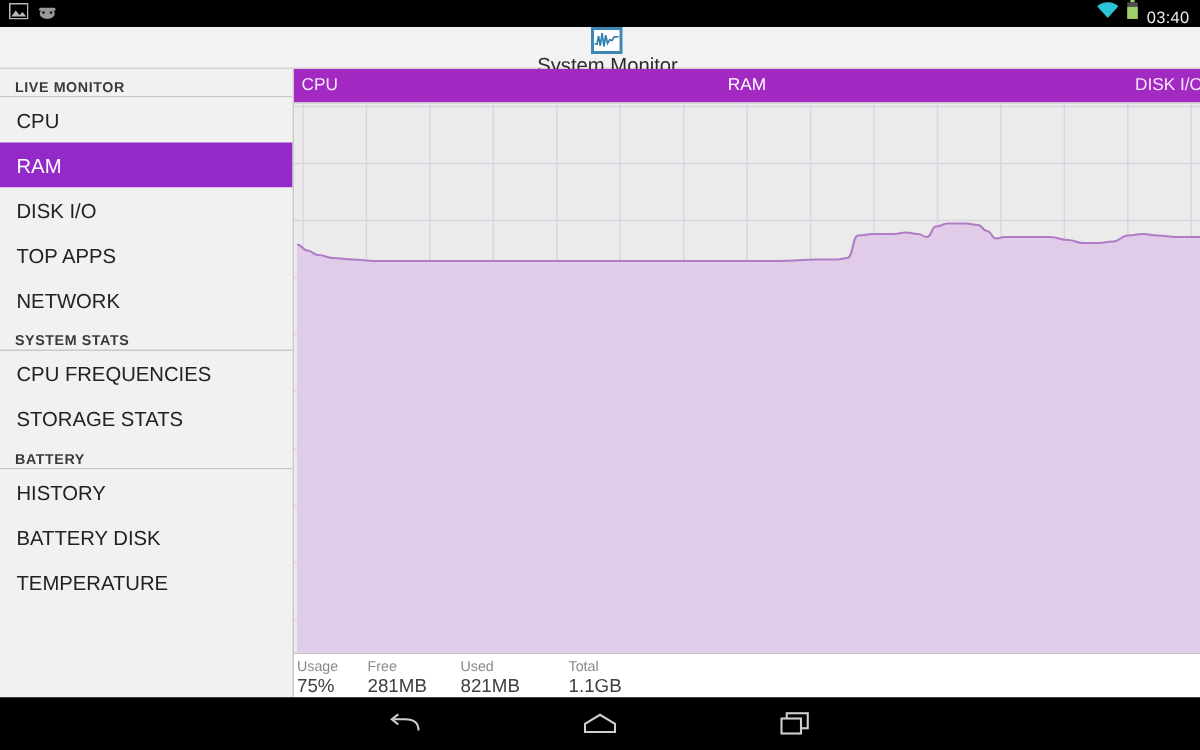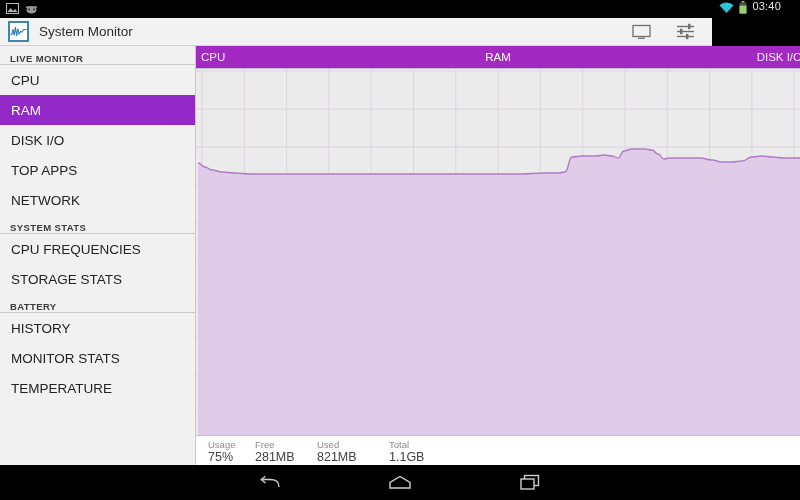--- a/index.html
+++ b/index.html
@@ -12,29 +12,29 @@
 
   #app { position:relative; width:800px; height:500px; }
 
   
   .statusbar {
     position:absolute; left:0; top:0; width:800px; height:18px;
     background:#000; color:#cfcfcf;
     display:flex; align-items:center;
   }
   .sb-left { display:flex; align-items:center; gap:6px; padding-left:6px; }
-  .sb-right { margin-left:auto; display:flex; align-items:flex-start; gap:5px; padding-right:19px; }
+  .sb-right { margin-left:auto; display:flex; align-items:flex-end; gap:5px; padding-right:7px; }
   .sb-time { font-size:11px; color:#e8e8e8; letter-spacing:.2px; }
 
   
   .actionbar {
-    position:absolute; left:0; top:18px; width:712px; height:28px;
+    position:absolute; left:0; top:18px; width:800px; height:28px;
     background:#f2f2f2;
     border-bottom:1px solid #d3d3d3;
-    display:flex; align-items:center;
+    display:flex; align-items:center;flex-direction:column;
   }
   .app-icon {
     width:21px; height:21px; margin-left:8px;
     background:#ffffff; border:2px solid #3d87b5;
     display:flex; align-items:center; justify-content:center;
   }
   .app-title { margin-left:10px; font-size:13.5px; color:#2b2b2b; }
   .ab-actions { margin-left:auto; display:flex; align-items:center; gap:22px; padding-right:16px; }
   .ab-btn { width:22px; height:22px; display:flex; align-items:center; justify-content:center; cursor:pointer; }
 
@@ -199,21 +199,21 @@
     </div>
     <div class="nav-item">
       <span>STORAGE STATS</span>
     </div>
 
     <div class="section-head">BATTERY</div>
     <div class="nav-item">
       <span>HISTORY</span>
     </div>
     <div class="nav-item">
-      <span>MONITOR STATS</span>
+      <span>BATTERY DISK</span>
     </div>
     <div class="nav-item">
       <span>TEMPERATURE</span>
     </div>
   </div>
 
   <div class="content">
 
     <div class="tabbar">
       <div class="tab tab-prev">CPU</div>
@@ -250,21 +250,21 @@
             <line x1="0" y1="268.0" x2="604" y2="268.0" stroke="#dcd4e0" stroke-width="1"></line>
             <line x1="0" y1="306.0" x2="604" y2="306.0" stroke="#dcd4e0" stroke-width="1"></line>
             <line x1="0" y1="344.0" x2="604" y2="344.0" stroke="#dcd4e0" stroke-width="1"></line>
           </g>
         <path id="area-path" fill="#e0cce8" stroke="none" d="M 2.0 94.0 C 5.5 94.0, 5.5 98.0, 9.0 98.0 C 12.5 98.0, 12.5 101.0, 16.0 101.0 C 21.0 101.0, 21.0 103.0, 26.0 103.0 C 32.5 103.0, 32.5 104.0, 39.0 104.0 C 46.5 104.0, 46.5 105.0, 54.0 105.0 C 69.0 105.0, 69.0 105.0, 84.0 105.0 C 104.0 105.0, 104.0 105.0, 124.0 105.0 C 144.0 105.0, 144.0 105.0, 164.0 105.0 C 184.0 105.0, 184.0 105.0, 204.0 105.0 C 224.0 105.0, 224.0 105.0, 244.0 105.0 C 264.0 105.0, 264.0 105.0, 284.0 105.0 C 304.0 105.0, 304.0 105.0, 324.0 105.0 C 336.5 105.0, 336.5 104.0, 349.0 104.0 C 355.5 104.0, 355.5 104.0, 362.0 104.0 C 365.5 104.0, 365.5 103.0, 369.0 103.0 C 372.5 103.0, 372.5 88.0, 376.0 88.0 C 381.0 88.0, 381.0 87.0, 386.0 87.0 C 393.0 87.0, 393.0 87.0, 400.0 87.0 C 404.0 87.0, 404.0 86.0, 408.0 86.0 C 412.0 86.0, 412.0 87.0, 416.0 87.0 C 419.0 87.0, 419.0 89.0, 422.0 89.0 C 425.0 89.0, 425.0 82.0, 428.0 82.0 C 432.0 82.0, 432.0 80.0, 436.0 80.0 C 442.0 80.0, 442.0 80.0, 448.0 80.0 C 452.0 80.0, 452.0 81.0, 456.0 81.0 C 459.0 81.0, 459.0 85.0, 462.0 85.0 C 465.0 85.0, 465.0 90.0, 468.0 90.0 C 471.0 90.0, 471.0 89.0, 474.0 89.0 C 481.0 89.0, 481.0 89.0, 488.0 89.0 C 496.0 89.0, 496.0 89.0, 504.0 89.0 C 510.0 89.0, 510.0 91.0, 516.0 91.0 C 521.0 91.0, 521.0 93.0, 526.0 93.0 C 531.0 93.0, 531.0 93.0, 536.0 93.0 C 541.0 93.0, 541.0 92.0, 546.0 92.0 C 551.0 92.0, 551.0 88.0, 556.0 88.0 C 561.0 88.0, 561.0 87.0, 566.0 87.0 C 571.0 87.0, 571.0 88.0, 576.0 88.0 C 582.0 88.0, 582.0 89.0, 588.0 89.0 C 596.0 89.0, 596.0 89.0, 604.0 89.0 L 604.0 367 L 2.0 367 Z"></path>
         <path id="line-path" fill="none" stroke="#b07cc6" stroke-width="1.4" d="M 2.0 94.0 C 5.5 94.0, 5.5 98.0, 9.0 98.0 C 12.5 98.0, 12.5 101.0, 16.0 101.0 C 21.0 101.0, 21.0 103.0, 26.0 103.0 C 32.5 103.0, 32.5 104.0, 39.0 104.0 C 46.5 104.0, 46.5 105.0, 54.0 105.0 C 69.0 105.0, 69.0 105.0, 84.0 105.0 C 104.0 105.0, 104.0 105.0, 124.0 105.0 C 144.0 105.0, 144.0 105.0, 164.0 105.0 C 184.0 105.0, 184.0 105.0, 204.0 105.0 C 224.0 105.0, 224.0 105.0, 244.0 105.0 C 264.0 105.0, 264.0 105.0, 284.0 105.0 C 304.0 105.0, 304.0 105.0, 324.0 105.0 C 336.5 105.0, 336.5 104.0, 349.0 104.0 C 355.5 104.0, 355.5 104.0, 362.0 104.0 C 365.5 104.0, 365.5 103.0, 369.0 103.0 C 372.5 103.0, 372.5 88.0, 376.0 88.0 C 381.0 88.0, 381.0 87.0, 386.0 87.0 C 393.0 87.0, 393.0 87.0, 400.0 87.0 C 404.0 87.0, 404.0 86.0, 408.0 86.0 C 412.0 86.0, 412.0 87.0, 416.0 87.0 C 419.0 87.0, 419.0 89.0, 422.0 89.0 C 425.0 89.0, 425.0 82.0, 428.0 82.0 C 432.0 82.0, 432.0 80.0, 436.0 80.0 C 442.0 80.0, 442.0 80.0, 448.0 80.0 C 452.0 80.0, 452.0 81.0, 456.0 81.0 C 459.0 81.0, 459.0 85.0, 462.0 85.0 C 465.0 85.0, 465.0 90.0, 468.0 90.0 C 471.0 90.0, 471.0 89.0, 474.0 89.0 C 481.0 89.0, 481.0 89.0, 488.0 89.0 C 496.0 89.0, 496.0 89.0, 504.0 89.0 C 510.0 89.0, 510.0 91.0, 516.0 91.0 C 521.0 91.0, 521.0 93.0, 526.0 93.0 C 531.0 93.0, 531.0 93.0, 536.0 93.0 C 541.0 93.0, 541.0 92.0, 546.0 92.0 C 551.0 92.0, 551.0 88.0, 556.0 88.0 C 561.0 88.0, 561.0 87.0, 566.0 87.0 C 571.0 87.0, 571.0 88.0, 576.0 88.0 C 582.0 88.0, 582.0 89.0, 588.0 89.0 C 596.0 89.0, 596.0 89.0, 604.0 89.0"></path>
       </svg>
     </div>
 
     <div class="statsbar">
-      <div class="stat" style="margin-left:12px;width:47px;">
+      <div class="stat" style="margin-left:2px;width:47px;">
         <span class="stat-label">Usage</span>
         <span class="stat-value">75%</span>
       </div>
       <div class="stat" style="width:62px;justify-content:center;">
         <span class="stat-label">Free</span>
         <span class="stat-value">281MB</span>
       </div>
       <div class="stat" style="width:72px;">
         <span class="stat-label">Used</span>
         <span class="stat-value">821MB</span>

